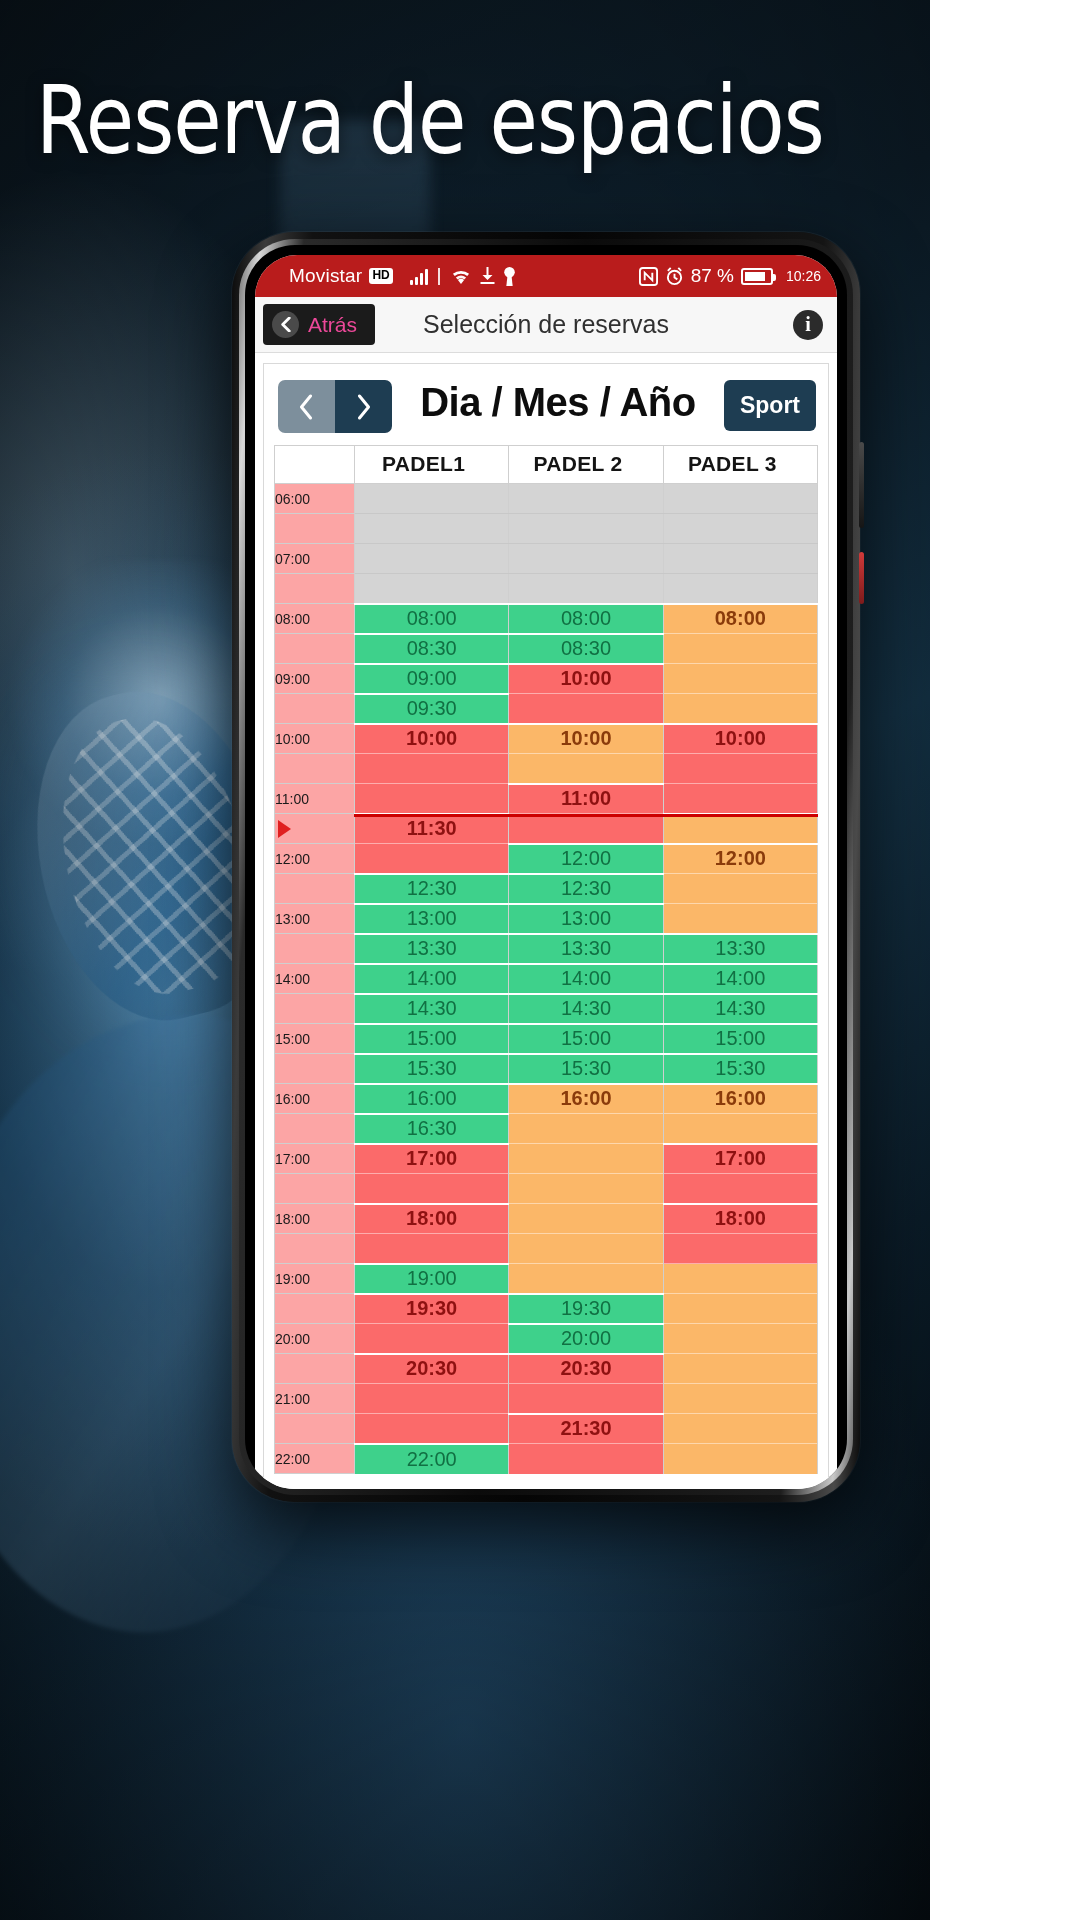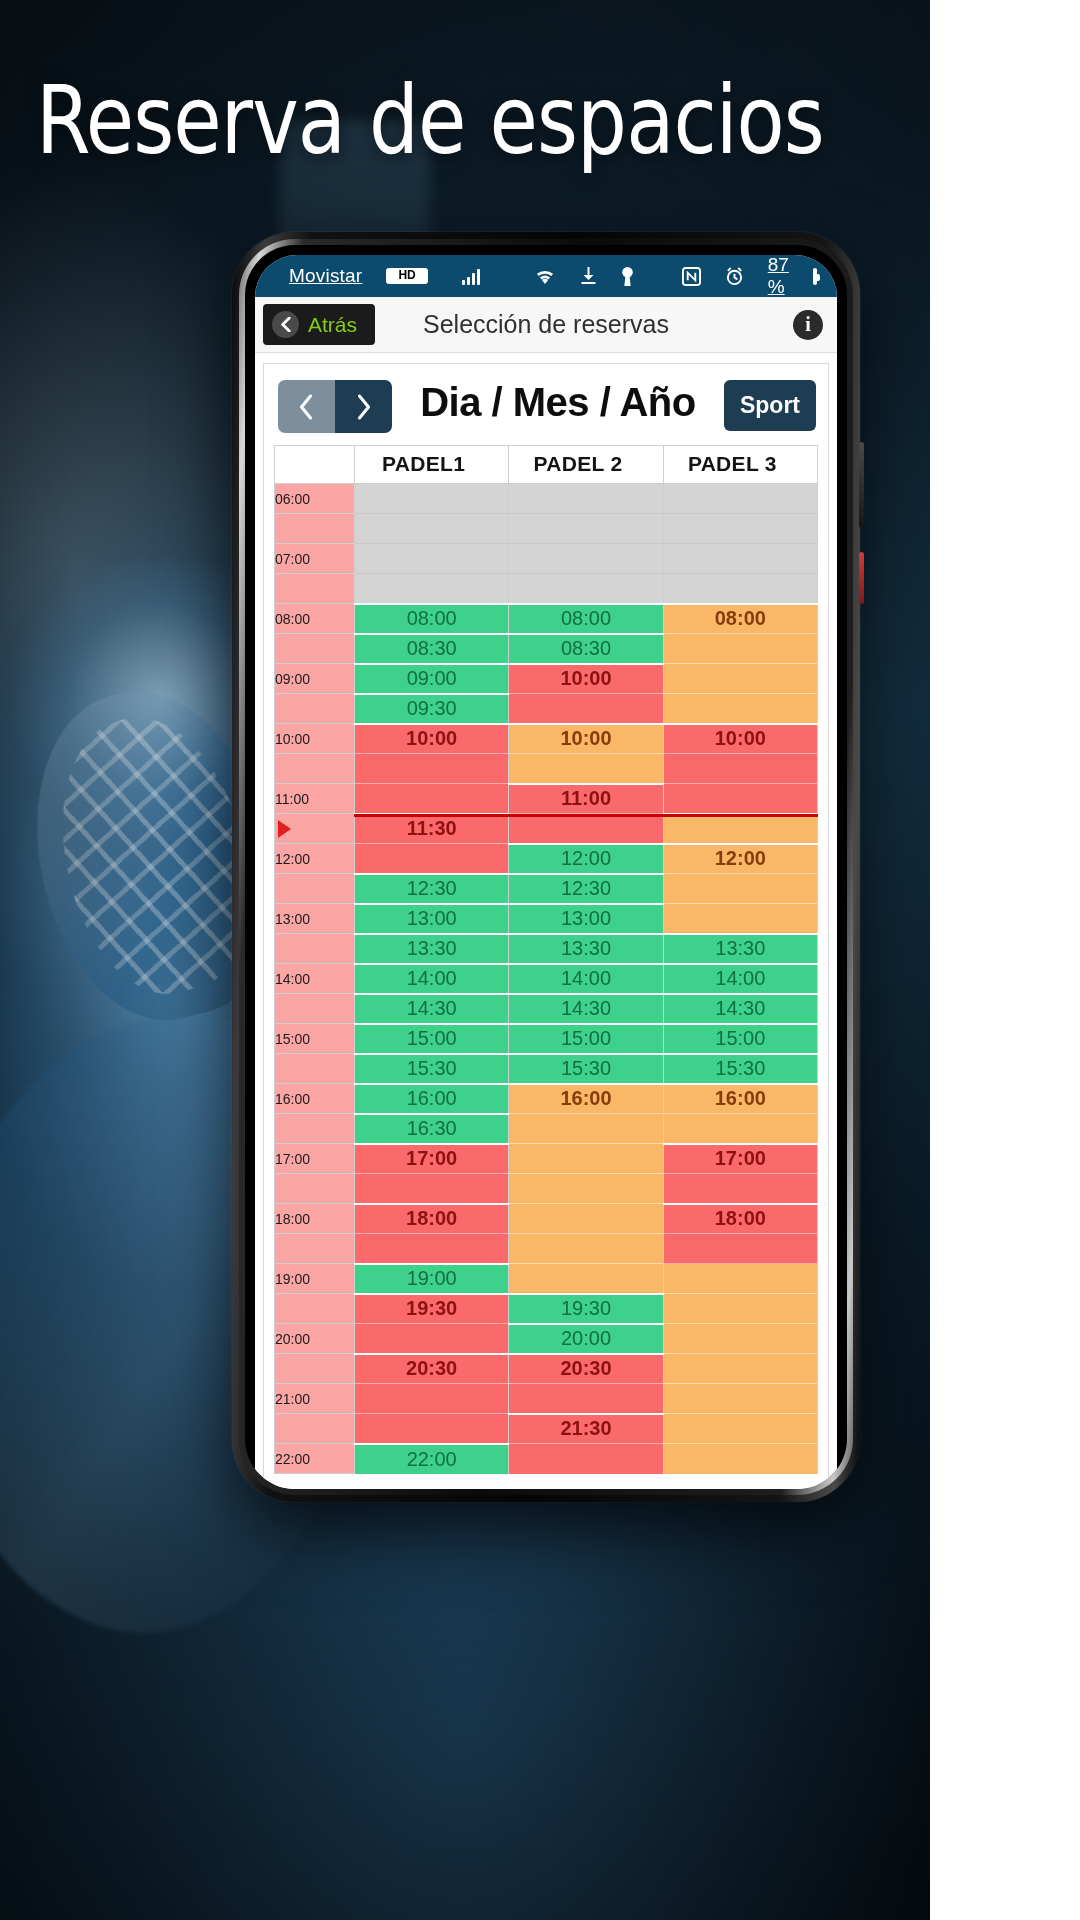--- a/index.html
+++ b/index.html
@@ -125,34 +125,33 @@
     width: 5px;
     border-radius: 3px;
     background: linear-gradient(180deg,#4a4a4a,#151515);
   }
   .phone-btn.vol  { top: 210px; height: 86px; }
   .phone-btn.pwr  { top: 320px; height: 52px; background: linear-gradient(180deg,#d03a3a,#7d1b1b); }
 
   
   .status-bar {
     height: 42px;
-    background: #0c4a6e;
+    background: #b91c1c;
     color: #fff;
     display: flex;
     align-items: center;
     padding: 0 16px 0 34px;
     font-size: 19px;
-    gap: 24px;
-    text-decoration: underline;
+    gap: 7px;
   }
   .sb-carrier { font-size: 19px; letter-spacing: .2px; }
   .sb-hd {
     font-size: 12px; font-weight: 700;
     background: #fff; color: #000;
-    border-radius: 3px; padding: 1px 12px;
+    border-radius: 3px; padding: 1px 3px;
     line-height: 1.1;
   }
   .sb-sig { display:flex; align-items:flex-end; gap:2px; height:17px; margin-left:10px; }
   .sb-sig i { width:3px; background:#fff; display:block; border-radius:1px; }
   .sb-sig i:nth-child(1){height:5px;}
   .sb-sig i:nth-child(2){height:8px;}
   .sb-sig i:nth-child(3){height:12px;}
   .sb-sig i:nth-child(4){height:16px;}
   .sb-divider { width:2px; height:17px; background:#fff; opacity:.85; margin:0 3px; }
   .sb-spacer { flex: 1; }
@@ -179,21 +178,21 @@
     background: #f7f7f7;
     border-bottom: 1px solid #dcdcdc;
     display: flex;
     align-items: center;
     padding: 0 14px 0 8px;
     position: relative;
   }
   .btn-back {
     display: flex; align-items: center; gap: 9px;
     background: #1b1b1b;
-    color: #84cc16;
+    color: #ec4899;
     border-radius: 4px;
     padding: 7px 18px 7px 9px;
     font-size: 21px;
     cursor: pointer;
   }
   .back-circle {
     width: 27px; height: 27px; border-radius: 50%;
     background: #4a4a4a;
     display:flex; align-items:center; justify-content:center;
   }

